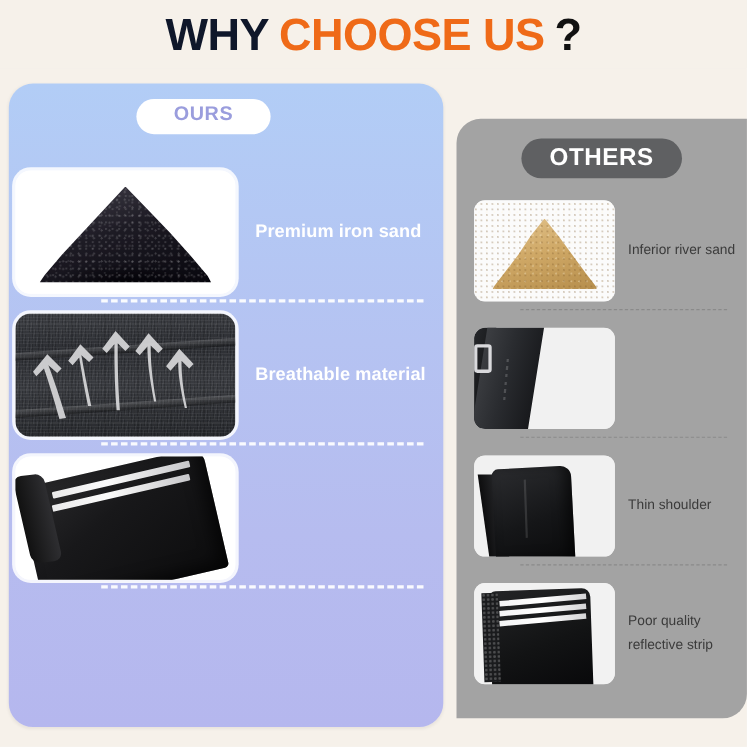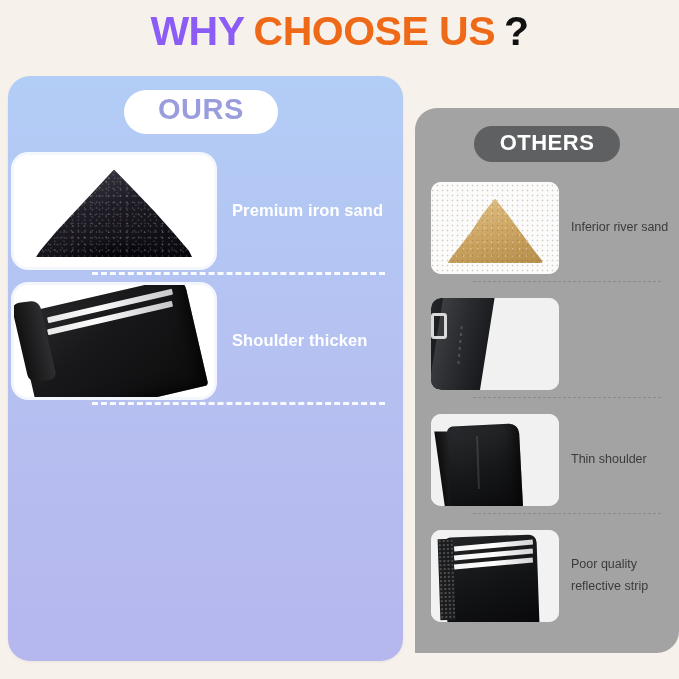--- a/index.html
+++ b/index.html
@@ -27,21 +27,21 @@
     justify-content: center;
     background: #f6f1ea;
   }
   .title-text {
     font-size: 41px;
     font-weight: bold;
     letter-spacing: -0.5px;
     white-space: nowrap;
     line-height: 1;
   }
-  .t-why   { color: #8b5cf6; }
+  .t-why   { color: #0f172a; }
   .t-main  { color: #ef6a18; }
   .t-q     { color: #111111; }
   .sp { display: inline-block; width: 9px; }
 
   
   .others-panel {
     position: absolute;
     left: 415px;
     top: 108px;
     width: 264px;
@@ -114,21 +114,21 @@
     box-shadow: 0 1px 3px rgba(0,0,0,0.06);
     overflow: hidden;
   }
   .ours-pill-wrap {
     position: absolute;
     top: 14px; left: 116px;
   }
   .ours-pill {
     background: #ffffff;
     color: #9a9ddd;
-    font-size: 29px;
+    font-size: 18px;
     font-weight: bold;
     letter-spacing: 0.5px;
     padding: 4px 34px 8px 34px;
     border-radius: 26px;
     line-height: 1.1;
     display: inline-block;
   }
   .ours-rows {
     position: absolute;
     top: 70px; left: 0; width: 395px; text-align: right;
@@ -468,29 +468,48 @@
       <div class="u-thumb">
         <div class="art art-ironsand">
           <div class="pile"></div>
           <div class="grit"></div>
         </div>
       </div>
       <div class="u-label">Premium iron sand</div>
       <div class="u-dash"></div>
     </div>
 
+    <div class="u-row">
+      <div class="u-thumb">
+        <div class="art art-breathable">
+          <div class="weave"></div>
+          <div class="seam s1"></div>
+          <div class="seam s2"></div>
+          <svg class="arrows" viewBox="0 0 200 112" preserveAspectRatio="none">
+            <g fill="#d8d8da" opacity="0.92">
+              <path d="M40 96 C34 74 30 62 26 50 l-7 7 l-3 -4 l13 -16 l13 13 l-4 4 l-8 -7 c5 13 10 28 16 48 z"></path>
+              <path d="M66 84 C62 64 60 52 58 40 l-6 7 l-4 -4 l11 -15 l12 12 l-4 4 l-7 -6 c2 12 5 27 9 46 z"></path>
+              <path d="M92 88 C90 62 90 44 90 28 l-7 8 l-4 -4 l12 -16 l13 14 l-4 4 l-7 -7 c0 16 0 34 2 61 z"></path>
+              <path d="M126 80 C122 58 120 44 120 30 l-7 8 l-4 -4 l12 -16 l13 14 l-4 4 l-7 -7 c0 14 1 28 5 51 z"></path>
+              <path d="M154 86 C150 68 148 56 148 44 l-7 8 l-4 -4 l12 -16 l13 14 l-4 4 l-7 -7 c0 12 1 24 5 43 z"></path>
+            </g>
+          </svg>
+        </div>
+      </div>
+      <div class="u-label">Breathable material</div>
+      <div class="u-dash"></div>
+    </div>
 
     <div class="u-row">
       <div class="u-thumb">
         <div class="art art-shoulder">
           <div class="pad"></div>
           <div class="rim"></div>
           <div class="band b1"></div>
           <div class="band b2"></div>
         </div>
       </div>
-      <div class="u-label">Shoulder thicken</div>
       <div class="u-dash"></div>
     </div>
 
 
   </div>
 </div>
 
 </body></html>

